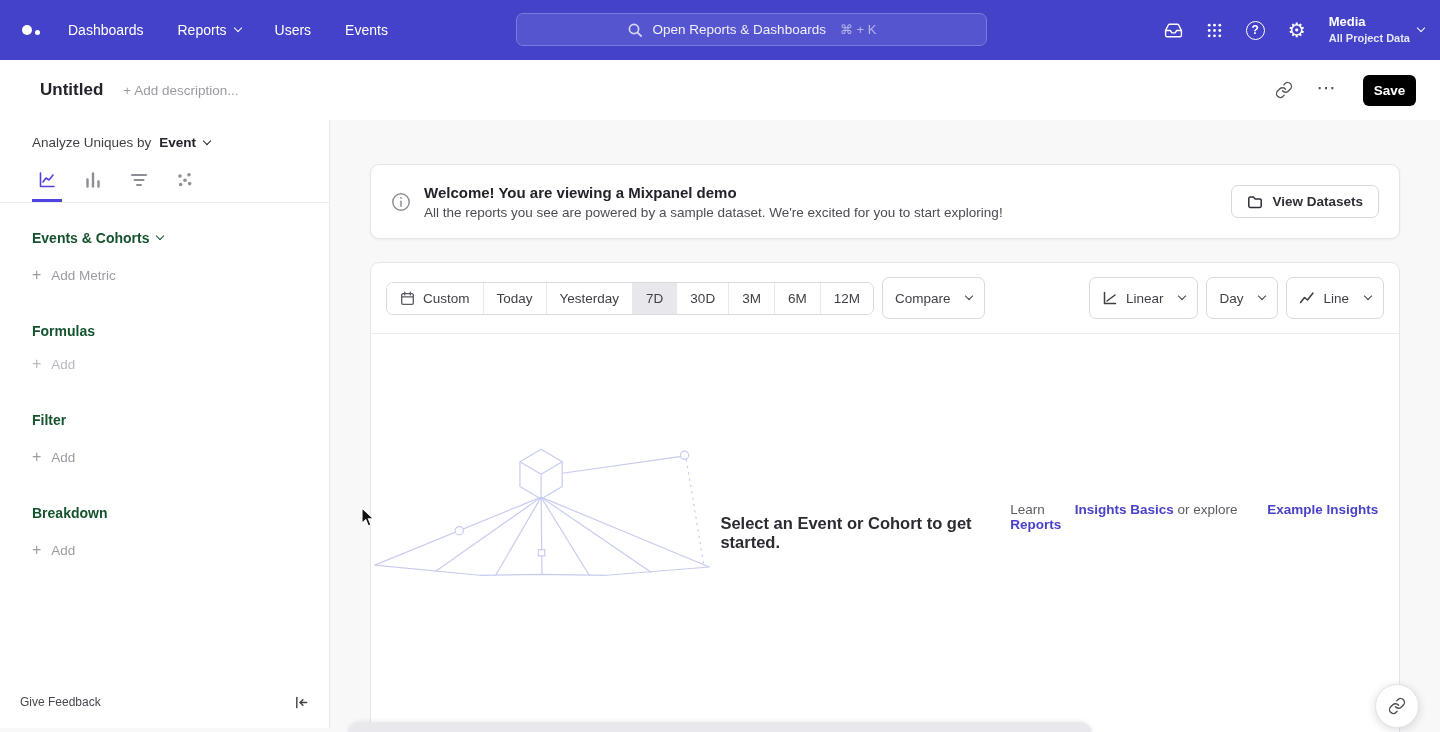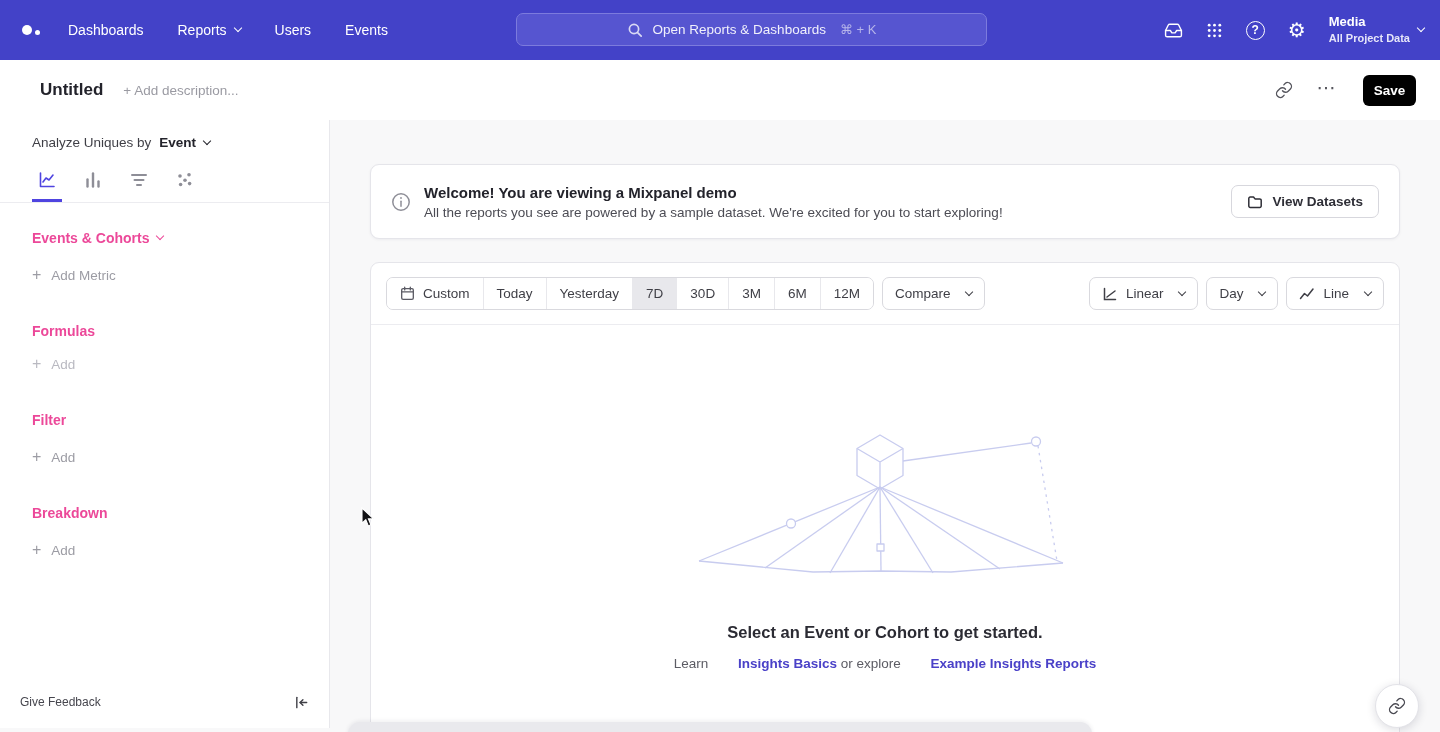--- a/index.html
+++ b/index.html
@@ -38,21 +38,21 @@
   .ellipsis-glyph{font-size:19px;line-height:1;position:relative;top:-3px;}
   .savebtn{width:53px;height:31px;background:#000000;color:#fff;border:none;border-radius:6px;font-size:13.5px;font-weight:600;margin-left:12px;cursor:default;}
 
   
   .sidebar{position:absolute;top:120px;left:0;width:330px;bottom:4px;background:#fff;border-right:1px solid #e8e8ec;z-index:4;}
   .analyze-row{display:flex;align-items:center;padding:15px 0 10px 32px;font-size:13.5px;color:#3f3f46;}
   .analyze-select{display:flex;align-items:center;font-weight:700;color:#23232b;margin-left:8px;background:none;border:none;font-size:13.5px;cursor:pointer;}
   .charttypes{display:flex;gap:16px;padding-left:32px;border-bottom:1px solid #ececf0;}
   .ct-btn{height:42px;width:30px;display:flex;align-items:center;justify-content:center;border:none;border-bottom:3px solid transparent;background:none;color:#8e8e97;cursor:pointer;}
   .ct-btn.active{color:#4f44e0;border-bottom-color:#4f44e0;}
-  .section-head{display:flex;align-items:center;font-size:14px;font-weight:700;color:#ec4899;background:none;border:none;padding:0;cursor:pointer;}
+  .section-head{display:flex;align-items:center;font-size:14px;font-weight:700;color:#14532d;background:none;border:none;padding:0;cursor:pointer;}
   .add-btn{display:flex;align-items:center;gap:10px;font-size:13.5px;color:#9c9ca4;background:none;border:none;cursor:pointer;}
   .add-btn .plus{font-size:16px;line-height:1;color:inherit;}
   .add-btn.light{color:#b9b9c1;}
   .sb-events{margin:27px 0 0 32px;}
   .sb-add1{margin:21px 0 0 32px;}
   .sb-formulas{margin:40px 0 0 32px;}
   .sb-add2{margin:17px 0 0 32px;}
   .sb-filter{margin:40px 0 0 32px;}
   .sb-add3{margin:21px 0 0 32px;}
   .sb-breakdown{margin:40px 0 0 32px;}
@@ -69,25 +69,25 @@
   .w-body{font-size:13.5px;color:#4c4c54;}
   .datasets-btn{margin-left:auto;height:33px;padding:0 15px;border:1px solid #d7d7dd;background:#fff;border-radius:7px;display:flex;align-items:center;gap:9px;font-size:13.5px;font-weight:600;color:#2f2f37;cursor:pointer;}
 
   .chart-card{position:absolute;left:40px;right:40px;top:142px;bottom:-12px;background:#fff;border:1px solid #e5e5ea;border-radius:9px 9px 0 0;}
   .chart-toolbar{display:flex;align-items:center;padding:14px 15px;border-bottom:1px solid #ececf0;}
   .segmented{display:flex;border:1px solid #d9d9de;border-radius:7px;overflow:hidden;height:33px;background:#fff;}
   .seg{display:flex;align-items:center;padding:0 13px;font-size:13.5px;color:#3f3f46;background:#fff;border:none;border-left:1px solid #e8e8ec;cursor:pointer;white-space:nowrap;}
   .seg:first-child{border-left:none;gap:8px;color:#3f3f46;}
   .seg .cal{color:#5a5a63;}
   .seg.selected{background:#e8e8ec;}
-  .toolbtn{display:flex;align-items:center;gap:8px;height:33px;padding:0 12px;border:1px solid #d9d9de;border-radius:7px;background:#fff;font-size:13.5px;color:#3f3f46;cursor:pointer;white-space:nowrap;}
+  .toolbtn{display:flex;align-items:center;gap:8px;height:42px;padding:0 12px;border:1px solid #d9d9de;border-radius:7px;background:#fff;font-size:13.5px;color:#3f3f46;cursor:pointer;white-space:nowrap;}
   .compare{margin-left:8px;}
   .toolbar-right{margin-left:auto;display:flex;gap:8px;}
 
-  .empty{margin-top:100px;display:flex;flex-direction:column;align-items:center;text-align:right;}
+  .empty{margin-top:100px;display:flex;flex-direction:row;align-items:center;}
   .empty-illustration{color:#c8ccef;}
   .empty-title{margin-top:46px;font-size:16.5px;font-weight:700;color:#2b2b33;}
   .empty-sub{margin-top:14px;font-size:13.5px;color:#5c5c64;}
   .empty-sub a{color:#4a41c8;font-weight:700;text-decoration:none;cursor:pointer;padding-left:26px;}
 
   .fab{position:absolute;right:21px;top:684px;width:44px;height:44px;border-radius:50%;background:#fff;border:1px solid #e3e3e8;box-shadow:0 2px 10px rgba(20,20,50,.15);display:flex;align-items:center;justify-content:center;color:#4b4b53;cursor:pointer;z-index:20;}
   .bottom-peek{position:absolute;left:348px;top:722px;width:744px;height:14px;background:#e9e9ed;border-radius:12px 12px 0 0;box-shadow:0 -1px 4px rgba(20,20,50,.08);z-index:15;}
 
   .cursor{position:absolute;left:361px;top:507px;z-index:100;pointer-events:none;}
 </style>

